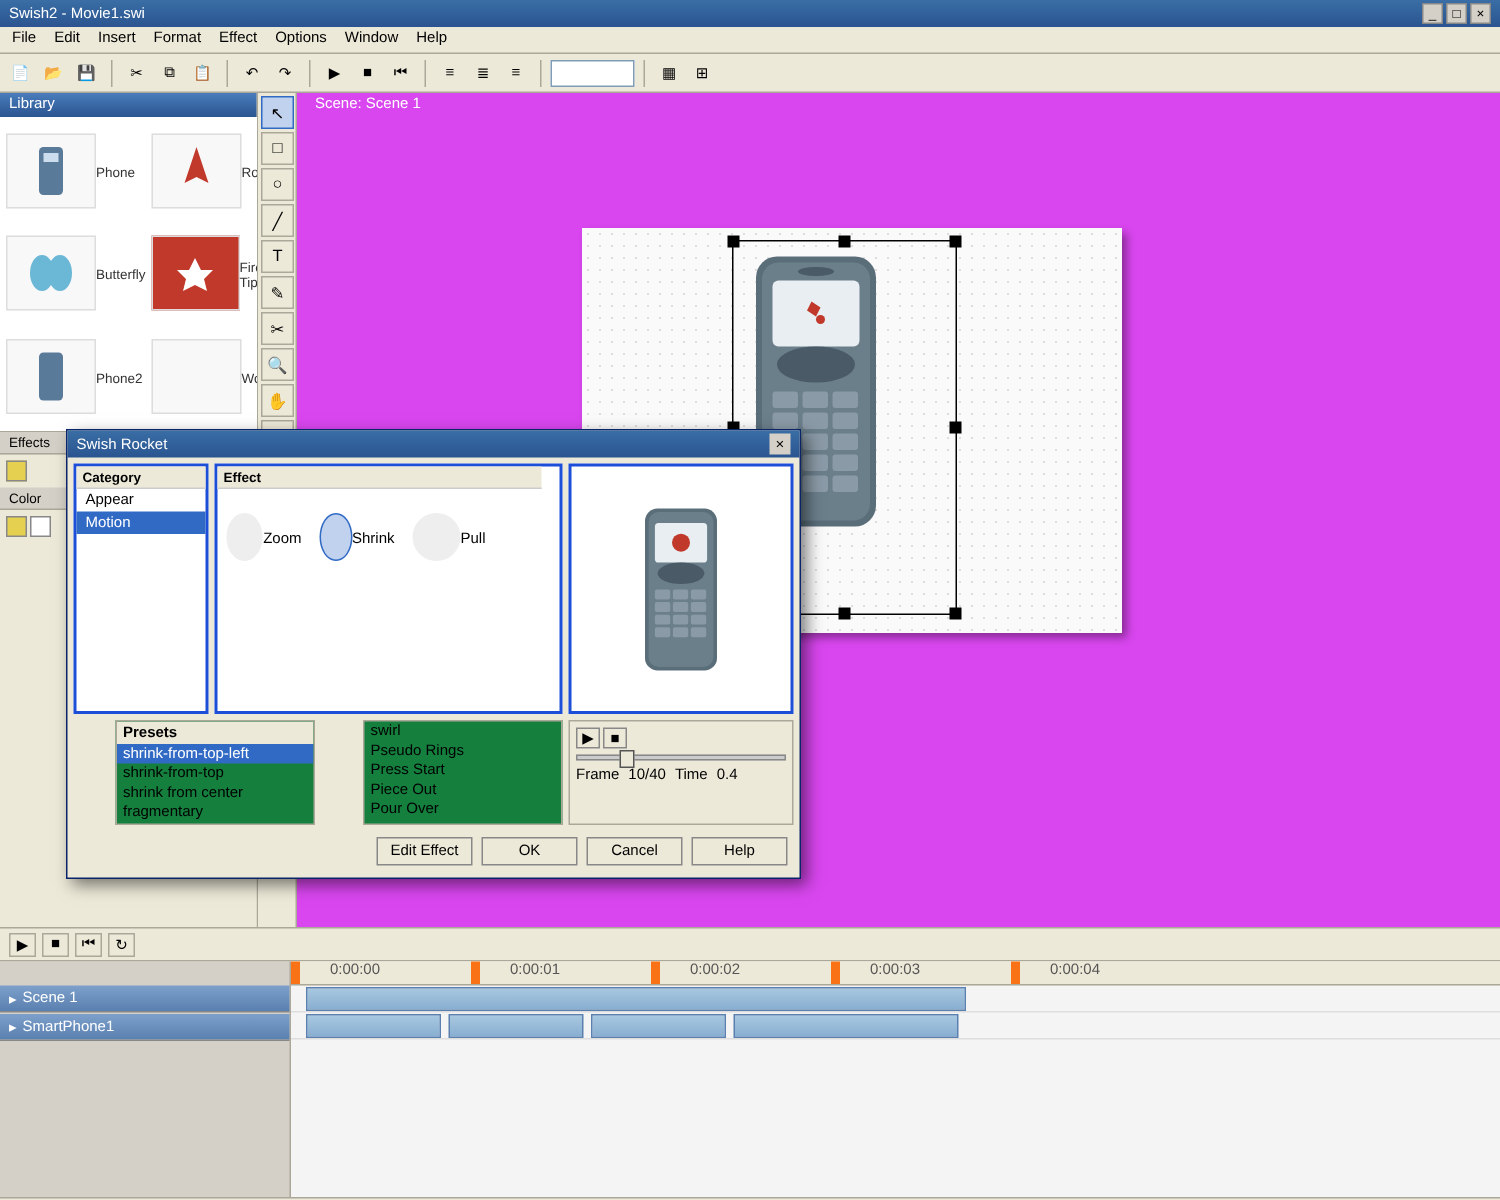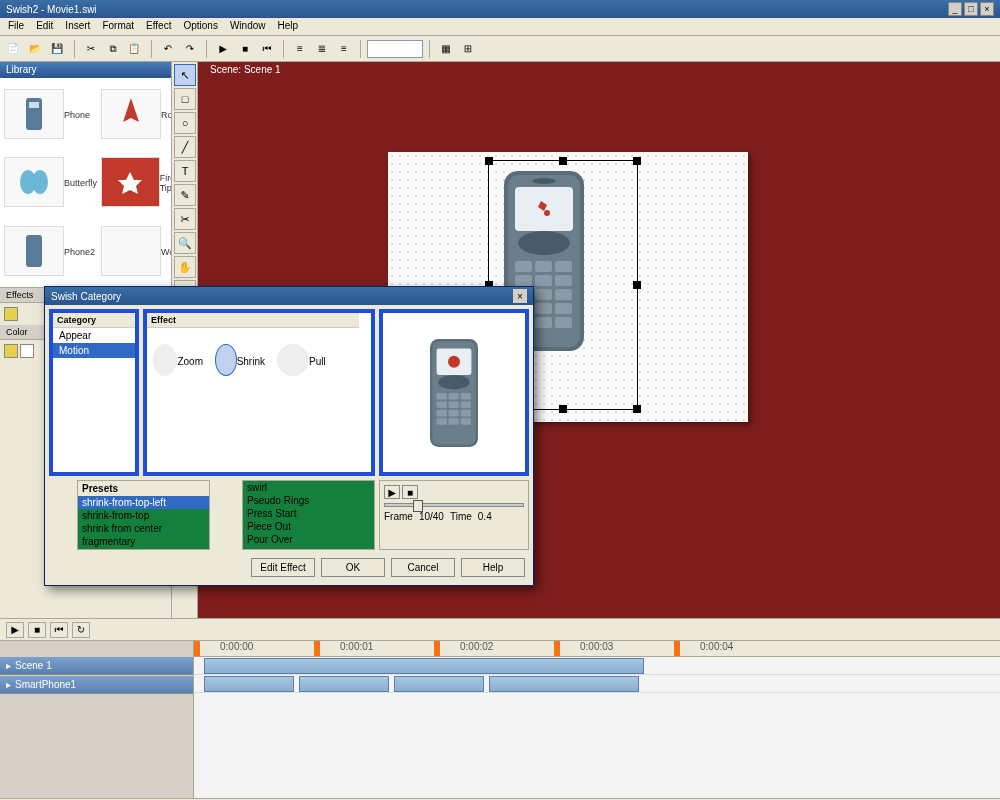--- a/index.html
+++ b/index.html
@@ -27,21 +27,21 @@
 .library-label { font-size: 9px; margin-top: 2px; color: #333; }
 .mini-panels { flex: 1; background: #ece9d8; }
 .mini-panel-tab { background: #d4d0c8; padding: 2px 6px; border-bottom: 1px solid #aca899; font-size: 9px; }
 .swatch-row { display: flex; gap: 2px; padding: 4px; }
 .swatch { width: 14px; height: 14px; border: 1px solid #888; }
 
 .toolbox { width: 26px; background: #ece9d8; border-right: 1px solid #aca899; display: flex; flex-direction: column; padding: 2px; gap: 2px; }
 .tool { width: 22px; height: 22px; border: 1px solid #aca899; background: #ece9d8; display: flex; align-items: center; justify-content: center; font-size: 11px; }
 .tool.active { background: #c1d2ee; border-color: #316ac5; }
 
-.canvas-area { flex: 1; background: #7f1d1d; padding: 4px; position: relative; }
+.canvas-area { flex: 1; background: #d946ef; padding: 4px; position: relative; }
 .canvas-title { color: #fff; font-size: 10px; position: absolute; left: 12px; top: 2px; }
 .canvas { position: absolute; left: 190px; top: 90px; width: 360px; height: 270px; background: #fafafa; background-image: radial-gradient(circle, #ddd 1px, transparent 1px); background-size: 8px 8px; box-shadow: 3px 3px 6px rgba(0,0,0,.4); }
 .selection { position: absolute; left: 100px; top: 8px; width: 150px; height: 250px; border: 1px solid #000; }
 .handle { position: absolute; width: 8px; height: 8px; background: #000; }
 .handle.tl { left: -4px; top: -4px; } .handle.tr { right: -4px; top: -4px; }
 .handle.bl { left: -4px; bottom: -4px; } .handle.br { right: -4px; bottom: -4px; }
 .handle.tm { left: 50%; top: -4px; margin-left: -4px; } .handle.bm { left: 50%; bottom: -4px; margin-left: -4px; }
 .handle.ml { left: -4px; top: 50%; margin-top: -4px; } .handle.mr { right: -4px; top: 50%; margin-top: -4px; }
 
 .timeline { height: 180px; background: #ece9d8; border-top: 1px solid #aca899; display: flex; flex-direction: column; }
@@ -55,21 +55,21 @@
 .ruler span { width: 120px; border-left: 6px solid #f97316; padding-left: 20px; }
 .track-row { height: 18px; border-bottom: 1px solid #ddd; position: relative; }
 .clip { position: absolute; top: 1px; height: 16px; background: linear-gradient(#a8c8e0, #88aed0); border: 1px solid #5a80b0; }
 
 
 .dialog { position: absolute; left: 44px; top: 286px; width: 490px; height: 300px; background: #ece9d8; border: 1px solid #0a246a; box-shadow: 4px 4px 10px rgba(0,0,0,.5); display: flex; flex-direction: column; }
 .dlg-title { background: linear-gradient(#3a6ea5, #2a5490); color: #fff; height: 18px; padding: 2px 6px; display: flex; align-items: center; }
 .dlg-title .x { margin-left: auto; width: 14px; height: 14px; background: #d4d0c8; color: #000; display: inline-flex; align-items: center; justify-content: center; }
 .dlg-body { flex: 1; display: flex; flex-direction: column; padding: 4px; gap: 4px; }
 .dlg-top { flex: 1; display: flex; gap: 4px; }
-.dlg-col { border: 4px solid #1d4ed8; background: #fff; }
+.dlg-col { border: 2px solid #1d4ed8; background: #fff; }
 .dlg-col.cat { width: 90px; }
 .dlg-col.eff { flex: 1; padding: 6px; display: flex; flex-wrap: wrap; gap: 12px; align-content: flex-start; }
 .dlg-col.preview { width: 150px; display: flex; align-items: center; justify-content: center; background: #fff; }
 .dlg-col h6 { font-size: 9px; background: #ece9d8; padding: 2px 4px; border-bottom: 1px solid #ccc; }
 .cat-item { padding: 2px 6px; font-size: 10px; }
 .cat-item.sel { background: #316ac5; color: #fff; }
 .eff-item { width: 50px; display: flex; flex-direction: row; align-items: center; font-size: 9px; }
 .eff-icon { width: 32px; height: 32px; background: #eee; border-radius: 50%; margin-bottom: 2px; }
 .eff-item.sel .eff-icon { background: #c1d2ee; border: 1px solid #316ac5; }
 .dlg-mid { height: 70px; display: flex; gap: 4px; }
@@ -299,21 +299,21 @@
     </div>
   </div>
 </div>
 
 <div class="statusbar">
   
 </div>
 
 <div class="dialog">
   <div class="dlg-title">
-    <span>Swish Category</span>
+    <span>Swish Rocket</span>
     <span class="x">×</span>
   </div>
   <div class="dlg-body">
     <div class="dlg-top">
       <div class="dlg-col cat">
         <h6>Category</h6>
         <div class="cat-item">Appear</div>
         <div class="cat-item sel">Motion</div>
       </div>
       <div class="dlg-col eff">

